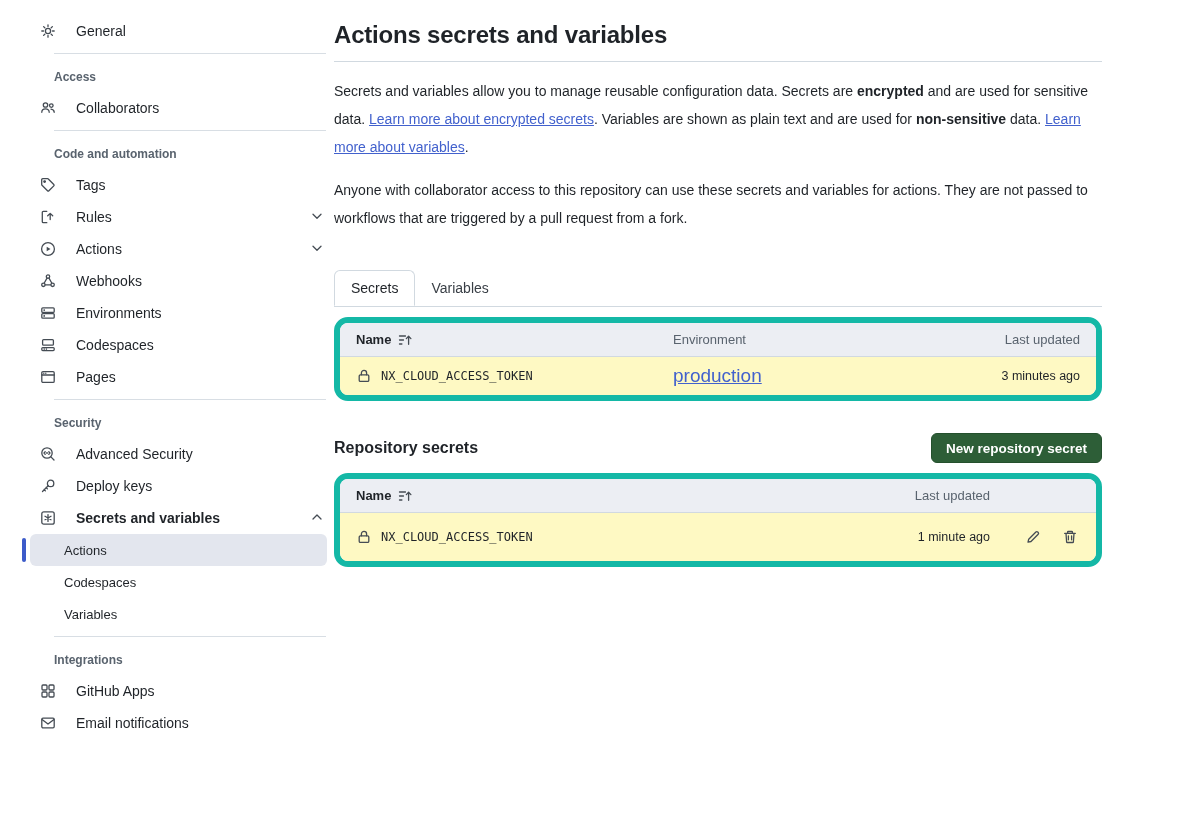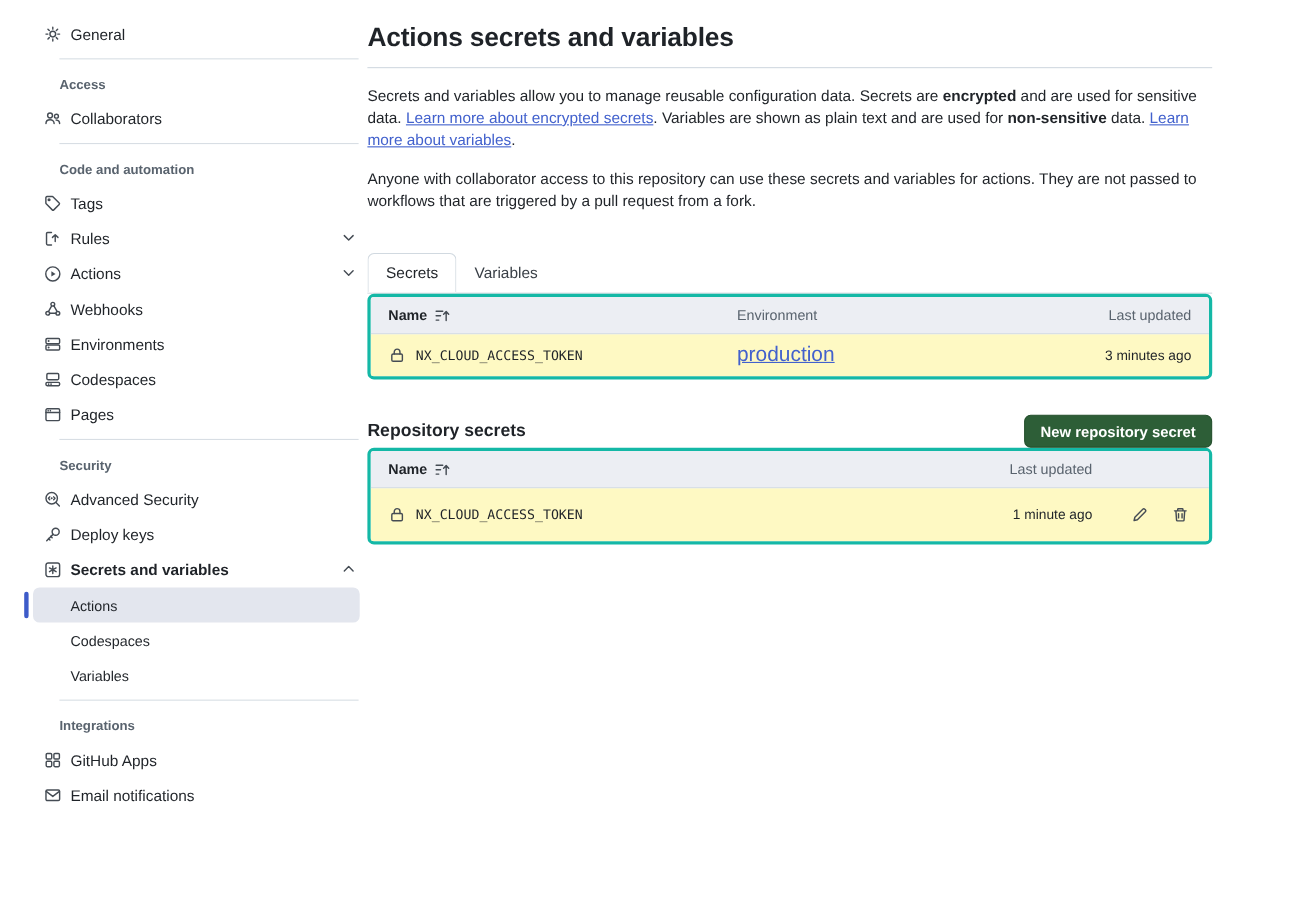--- a/index.html
+++ b/index.html
@@ -3,56 +3,56 @@
 <meta charset="utf-8">
 <style>
   * { margin:0; padding:0; box-sizing:border-box; }
   html,body { width:1177px; height:837px; background:#ffffff; overflow:hidden;
     font-family:"Liberation Sans","DejaVu Sans",sans-serif; color:#1f2328; }
 
   
   .sidebar { position:absolute; left:0; top:0; width:335px; padding-top:15px; }
   .sb-list { padding-left:30px; padding-right:8px; }
   .sb-item { display:flex; align-items:center; height:32px; padding-left:10px;
-    border-radius:6px; position:relative; font-size:14px; cursor:pointer; }
+    border-radius:6px; position:relative; font-size:14px; cursor:pointer;gap:12px; }
   .sb-item .ic { width:16px; height:16px; margin-right:8px; flex:0 0 16px; display:flex; align-items:center; }
   .sb-item svg { stroke:#454c54; fill:none; stroke-width:1.3; stroke-linecap:round; stroke-linejoin:round; }
   .sb-item .chev { margin-left:auto; margin-right:2px; }
   .sb-item.bold { font-weight:700; }
   .sb-sub { padding-left:34px; font-size:13px; }
   .sb-sub.selected { background:#e3e6ee; }
   .sb-sub.selected::before { content:""; position:absolute; left:-8px; top:4px; width:4px;
     height:24px; border-radius:2px; background:#3d5bc9; }
   .sb-header { margin:16px 0 8px 24px; font-size:12px; font-weight:700; color:#59636e; }
   .sb-divider { border:none; border-top:1px solid #d8dee4; margin:6px 0 6px 24px; width:calc(100% - 25px); }
 
   
   .main { position:absolute; left:334px; top:0; width:768px; }
   .page-title { font-size:24px; font-weight:600; margin-top:21px; letter-spacing:-0.2px; }
   .title-rule { border:none; border-top:1px solid #d1d9e0; margin-top:12px; }
-  .main p { font-size:14px; line-height:20px; margin-top:15px; }
+  .main p { font-size:14px; line-height:28px; margin-top:15px; }
   .main a { color:#4261cd; text-decoration:underline; cursor:pointer; }
   .b { font-weight:700; }
 
   
   .tabnav { margin-top:18px; border-bottom:1px solid #d1d9e0; display:flex; }
   .tab { font-size:14px; padding:8px 16px; height:36px; display:flex; align-items:center; cursor:pointer; color:#393f46;margin-top:20px; }
   .tab.active { background:#fff; border:1px solid #d1d9e0; border-bottom:1px solid #fff;
     border-radius:6px 6px 0 0; margin-bottom:-1px; color:#1f2328; }
 
   
   .sec-row { display:flex; align-items:center; justify-content:space-between; margin-top:26px; }
   .sec-row h3 { font-size:16px; font-weight:700; }
   .btn { height:30px; padding:0 14px; border-radius:6px; font-size:13.5px; display:flex;
     align-items:center; cursor:pointer; font-family:inherit; }
   .btn-gray { background:#e9ebef; border:1px solid #9aa1a9; color:#25292e; font-weight:500; }
   .btn-green { background:#2d5e37; border:1px solid #24502d; color:#ffffff; font-weight:600; }
 
   
-  .tbl { border:3px solid #14b8a6; border-radius:6px; overflow:hidden; }
+  .tbl { margin-top:10px; border:6px solid #14b8a6; border-radius:14px; overflow:hidden; }
   .tbl-head { background:#eceef3; border-bottom:1px solid #d1d9e0; display:flex; align-items:center; height:34px; font-size:13px; }
   .tbl-row { display:flex; align-items:center; background:#fef9c3; font-size:13px; }
   .col-name { flex:0 0 333px; padding-left:16px; display:flex; align-items:center; font-weight:700; }
   .col-name-wide { flex:1 1 auto; padding-left:16px; display:flex; align-items:center; font-weight:700; }
   .col-env { flex:1 1 auto; color:#59636e; font-weight:500; }
   .col-upd { flex:0 0 180px; text-align:right; padding-right:16px; color:#59636e; font-weight:500; }
   .col-upd2 { flex:0 0 110px; text-align:right; color:#59636e; font-weight:500; }
   .col-act { flex:0 0 106px; display:flex; align-items:center; justify-content:flex-end; gap:21px; padding-right:18px; }
   .sort-ic { margin-left:6px; display:flex; }
   .tbl svg { stroke:#454c54; fill:none; stroke-width:1.3; stroke-linecap:round; stroke-linejoin:round; }

